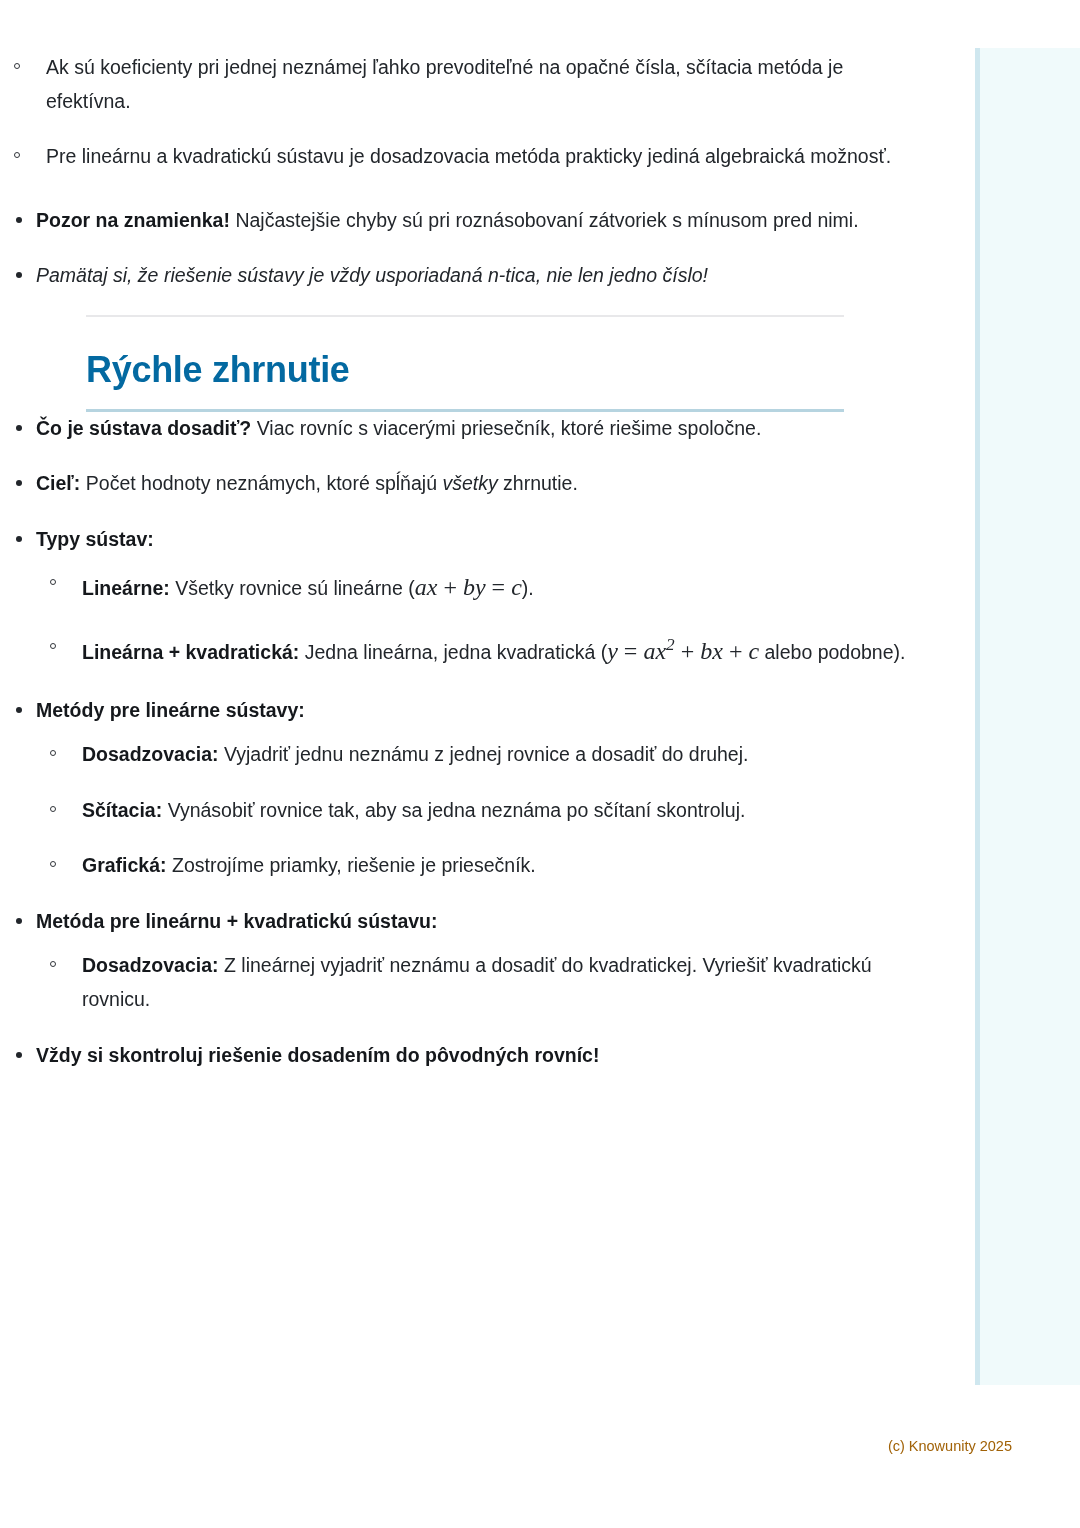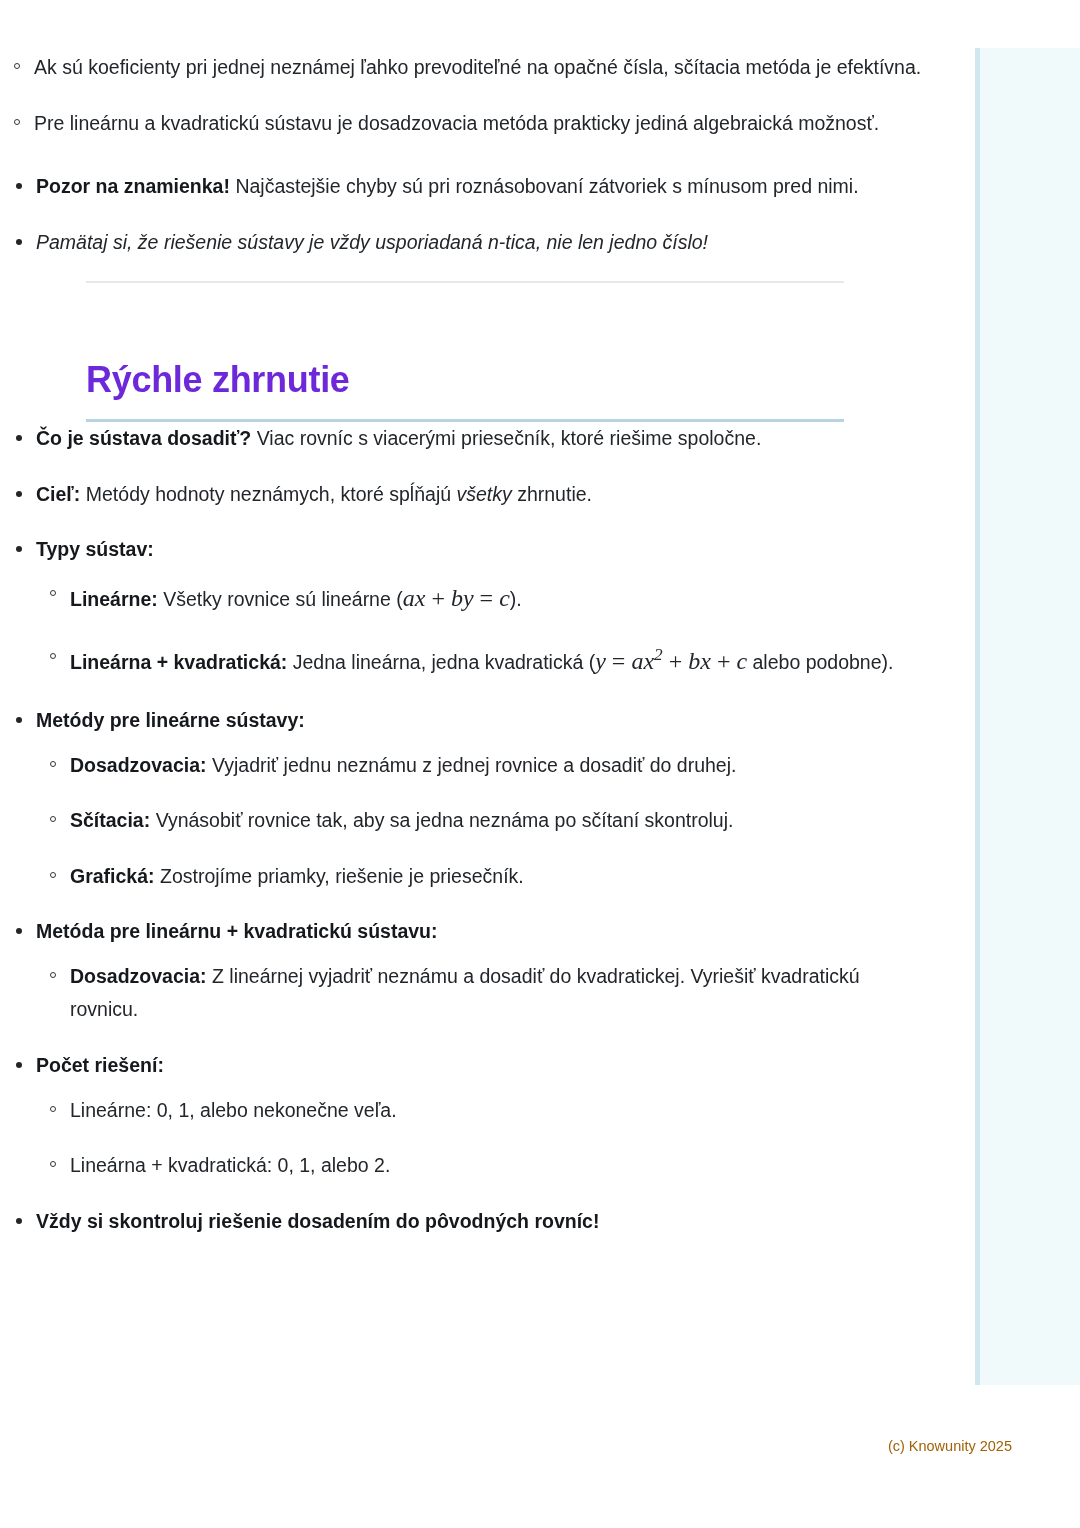--- a/index.html
+++ b/index.html
@@ -73,21 +73,21 @@
     background: #22262b;
   }
 
   ul.lvl2 {
     list-style: none;
     margin: 11px 0 0 0;
     padding: 0;
   }
   ul.lvl2 > li {
     position: relative;
-    padding-left: 34px;
+    padding-left: 46px;
     margin: 0 0 22px 0;
     font-size: 19.5px;
     line-height: 1.72;
     color: #22262b;
   }
   ul.lvl2 > li:last-child { margin-bottom: 0; }
   ul.lvl2 > li:before {
     content: "";
     position: absolute;
     left: 14px;
@@ -132,25 +132,25 @@
     line-height: 0;
   }
 
   
   .rule {
     margin: 18px 86px 0 86px;
     height: 2px;
     background: #e8e8ea;
   }
   h2.section-title {
-    margin: 76px 0 0 86px;
+    margin: 32px 0 0 86px;
     font-size: 36px;
     font-weight: 700;
     letter-spacing: -0.3px;
-    color: #6d28d9;
+    color: #0369a1;
   }
   .title-rule {
     margin: 18px 86px 0 86px;
     height: 3px;
     background: #b6d4e0;
   }
 
   .after-title { margin-top: 34px; }
 
   .footer {
@@ -196,21 +196,21 @@
     <h2 class="section-title">Rýchle zhrnutie</h2>
     <div class="title-rule"></div>
 
     <ul class="lvl1 main-list after-title">
 
       <li>
         <b>Čo je sústava dosadiť?</b><span> Viac rovníc s viacerými priesečník, ktoré riešime spoločne.</span>
       </li>
 
       <li>
-        <b>Cieľ:</b><span> Metódy hodnoty neznámych, ktoré spĺňajú </span><i>všetky</i><span> zhrnutie.</span>
+        <b>Cieľ:</b><span> Počet hodnoty neznámych, ktoré spĺňajú </span><i>všetky</i><span> zhrnutie.</span>
       </li>
 
       <li>
         <b>Typy sústav:</b>
         <ul class="lvl2">
           <li>
             <b>Lineárne:</b><span> Všetky rovnice sú lineárne (</span><span class="math"><span>ax</span><span class="op"> + </span><span>by</span><span class="op"> = </span><span>c</span></span><span>).</span>
           </li>
           <li>
             <b>Lineárna + kvadratická:</b><span> Jedna lineárna, jedna kvadratická (</span><span class="math"><span>y</span><span class="op"> = </span><span>ax</span><sup>2</sup><span class="op"> + </span><span>bx</span><span class="op"> + </span><span>c</span></span><span> alebo podobne).</span>
@@ -235,31 +235,20 @@
 
       <li>
         <b>Metóda pre lineárnu + kvadratickú sústavu:</b>
         <ul class="lvl2">
           <li>
             <b>Dosadzovacia:</b><span> Z lineárnej vyjadriť neznámu a dosadiť do kvadratickej. Vyriešiť kvadratickú rovnicu.</span>
           </li>
         </ul>
       </li>
 
-      <li>
-        <b>Počet riešení:</b>
-        <ul class="lvl2">
-          <li>
-            <span>Lineárne: 0, 1, alebo nekonečne veľa.</span>
-          </li>
-          <li>
-            <span>Lineárna + kvadratická: 0, 1, alebo 2.</span>
-          </li>
-        </ul>
-      </li>
 
       <li>
         <b>Vždy si skontroluj riešenie dosadením do pôvodných rovníc!</b>
       </li>
 
     </ul>
 
   </div>
 
   <div class="footer">(c) Knowunity 2025</div>

